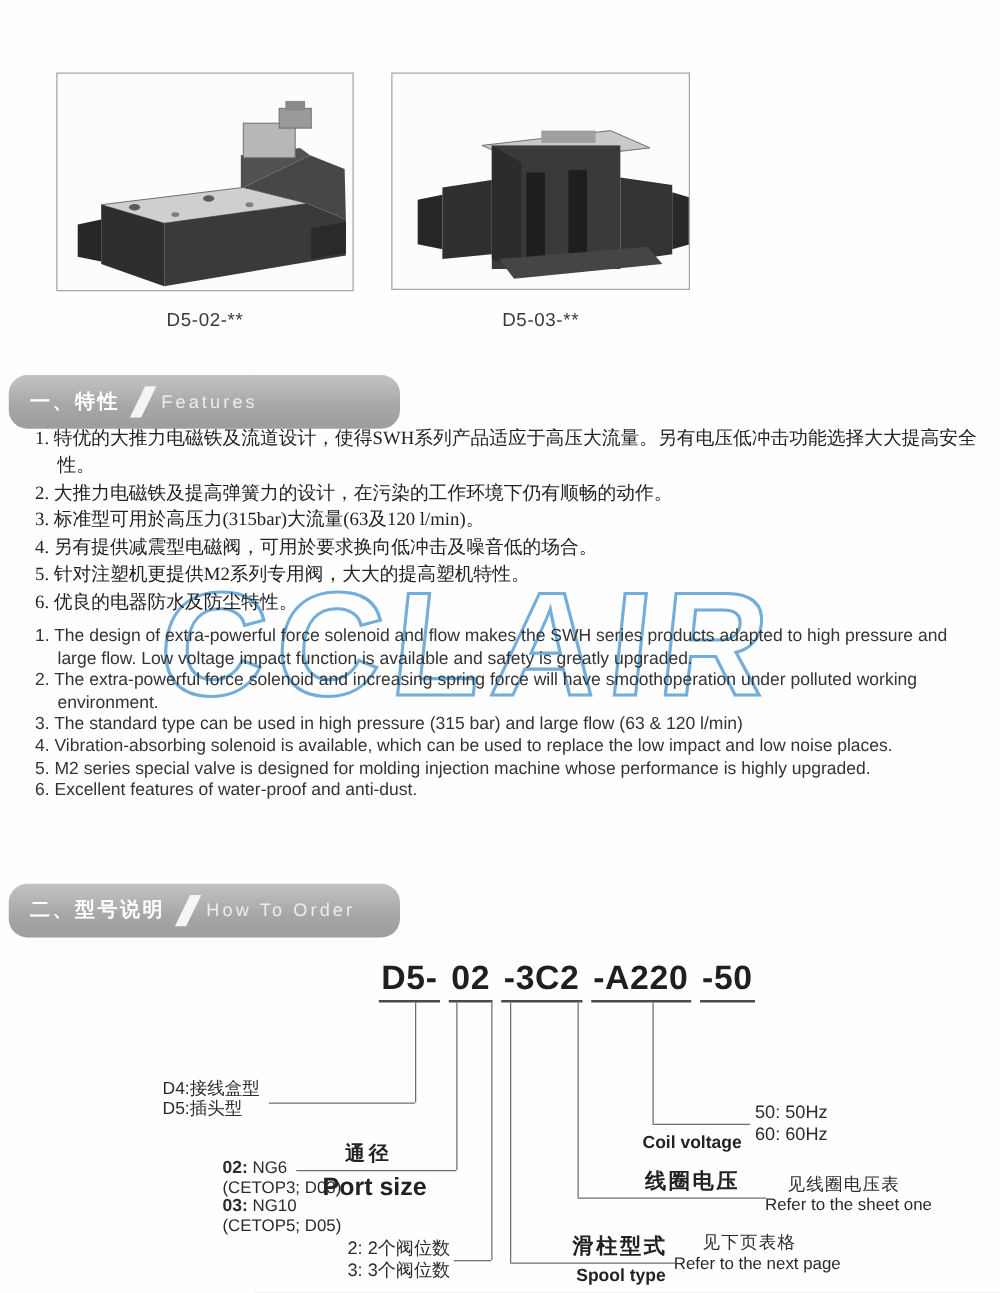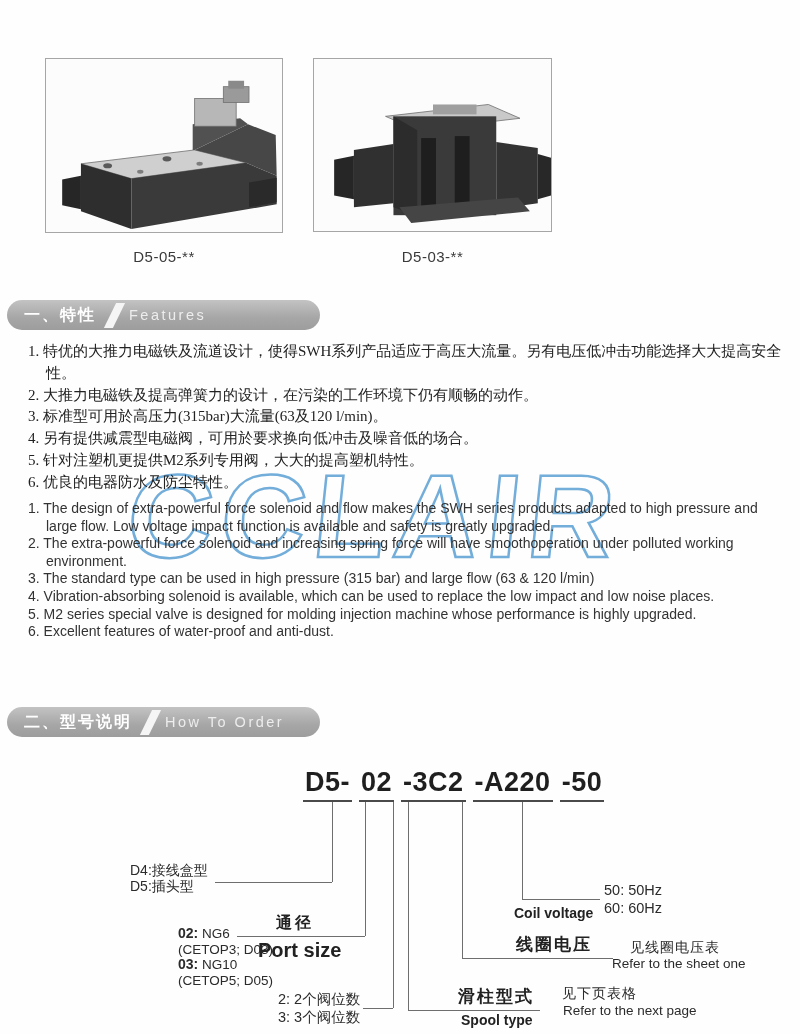--- a/index.html
+++ b/index.html
@@ -20,21 +20,21 @@
   
   .photo-box { position: absolute; border: 1px solid #a6a6a6; background: #fcfcfc; }
   .photo-box.b1 { left: 45px; top: 58px; width: 238px; height: 175px; }
   .photo-box.b2 { left: 313px; top: 58px; width: 239px; height: 174px; }
   .photo-box svg { width: 100%; height: 100%; display: block; }
   .caption { position: absolute; top: 248px; font-size: 15px; color: #3a3a3a; text-align: center; letter-spacing: 0.5px; }
   .caption.c1 { left: 45px; width: 238px; }
   .caption.c2 { left: 313px; width: 239px; }
   
   .pill {
-    position: absolute; left: 7px; width: 313px; height: 30px;
+    position: absolute; left: 7px; width: 313px; height: 43px;
     border-radius: 15px;
     background: linear-gradient(180deg, #c3c3c3 0%, #a6a6a6 60%, #9d9d9d 100%);
     display: flex; align-items: center;
     padding: 0 14px 0 17px;
   }
   .pill.p1 { top: 300px; }
   .pill.p2 { top: 707px; }
   .pill .zh { font-size: 16px; font-weight: bold; color: #ffffff; letter-spacing: 2px; white-space: nowrap; }
   .pill .slash { width: 9px; height: 25px; background: #f5f5f5; transform: skewX(-26deg); margin: 0 10px 0 14px; flex: 0 0 auto; }
   .pill .en { font-size: 14.5px; color: #ededed; letter-spacing: 2.5px; white-space: nowrap; }
@@ -71,21 +71,21 @@
   .port-opts b { font-size: 14px; }
   .positions { left: 278px; top: 991px; font-size: 14.5px; line-height: 17.5px; color: #2b2b2b; }
   .freq { left: 604px; top: 881px; font-size: 14.5px; line-height: 18px; color: #2b2b2b; }
   .coil-zh { left: 516px; top: 933px; font-size: 17px; font-weight: bold; letter-spacing: 2px; color: #222; }
   .coil-en { left: 514px; top: 905px; font-size: 14px; font-weight: bold; color: #222; }
   .coil-ref-zh { left: 630px; top: 939px; font-size: 14px; font-family: "Liberation Serif", serif; color: #2b2b2b; letter-spacing: 1px; }
   .coil-ref-en { left: 612px; top: 956px; font-size: 13.5px; color: #2b2b2b; }
   .spool-zh { left: 458px; top: 985px; font-size: 17px; font-weight: bold; letter-spacing: 2px; color: #222; }
   .spool-en { left: 461px; top: 1012px; font-size: 14px; font-weight: bold; color: #222; }
   .spool-ref-zh { left: 562px; top: 985px; font-size: 14px; font-family: "Liberation Serif", serif; color: #2b2b2b; letter-spacing: 1px; }
-  .spool-ref-en { left: 539px; top: 1003px; font-size: 13.5px; color: #2b2b2b; margin-left: 24px; }
+  .spool-ref-en { left: 539px; top: 1003px; font-size: 13.5px; color: #2b2b2b; }
 </style>
 </head>
 <body>
 
 <div class="page">
 
   <div class="watermark">CCLAIR</div>
 
   <div class="content-layer">
 
@@ -101,21 +101,21 @@
         <polygon points="86,121 202,105 233,118 233,147 86,172" fill="#3a3a3a"></polygon>
         <polygon points="150,92 204,66 232,77 233,118 202,105 150,92" fill="#474747"></polygon>
         <polygon points="148,92 148,66 196,60 204,66 150,92" fill="#515151"></polygon>
         <rect x="150" y="40" width="42" height="28" fill="#b7b7b7" stroke="#6f6f6f" stroke-width="0.8"></rect>
         <rect x="179" y="28" width="26" height="16" fill="#9a9a9a" stroke="#6f6f6f" stroke-width="0.8"></rect>
         <rect x="184" y="22" width="16" height="8" fill="#8a8a8a"></rect>
         <polygon points="16,122 35,118 35,152 16,148" fill="#262626"></polygon>
         <polygon points="205,125 233,120 233,145 205,150" fill="#2a2a2a"></polygon>
       </svg>
     </figure>
-    <figcaption class="caption c1">D5-05-**</figcaption>
+    <figcaption class="caption c1">D5-02-**</figcaption>
 
     <figure class="photo-box b2">
       <svg viewBox="0 0 239 174">
         <polygon points="72,58 176,46 208,60 104,72" fill="#c9c9c9" stroke="#6d6d6d" stroke-width="0.8"></polygon>
         <rect x="80" y="58" width="104" height="100" fill="#3a3a3a"></rect>
         <polygon points="80,58 104,72 104,158 80,150" fill="#2c2c2c"></polygon>
         <rect x="108" y="80" width="15" height="72" fill="#1e1e1e"></rect>
         <rect x="142" y="78" width="15" height="72" fill="#1e1e1e"></rect>
         <polygon points="40,92 80,86 80,146 40,150" fill="#303030"></polygon>
         <polygon points="20,102 40,98 40,142 20,138" fill="#262626"></polygon>

